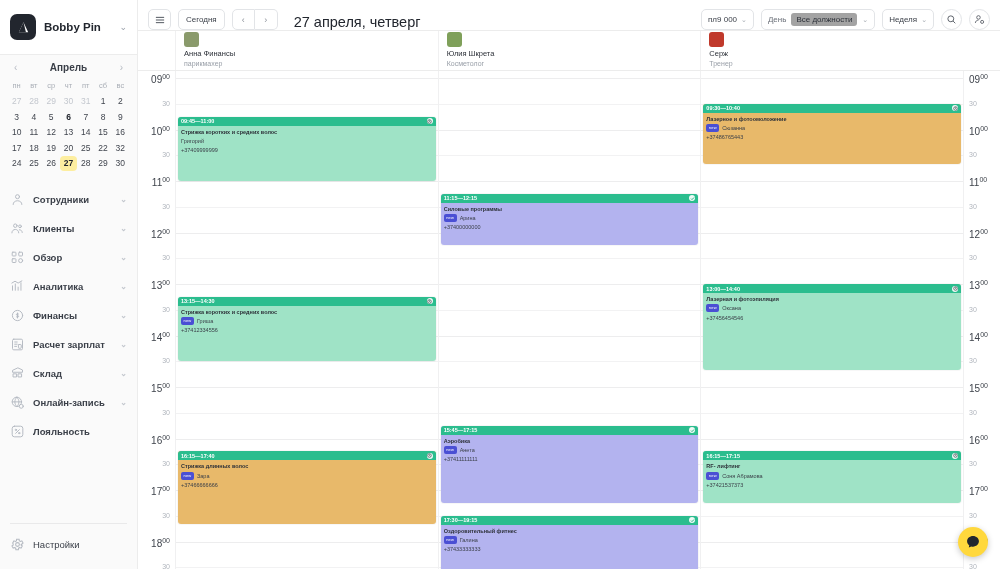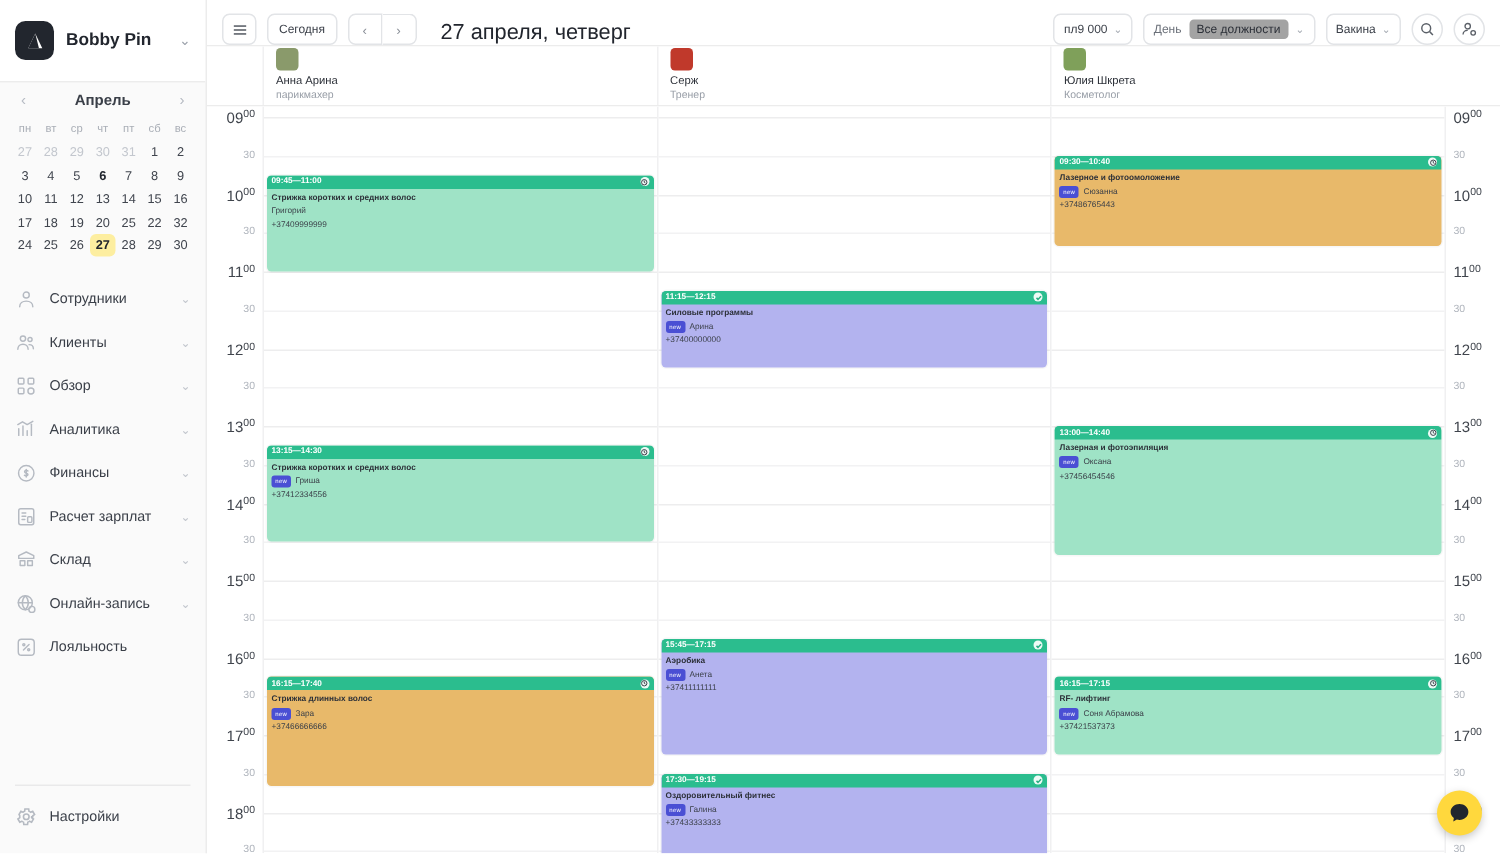--- a/index.html
+++ b/index.html
@@ -51,21 +51,21 @@
   .cal-day {
     font-size: 8.5px; text-align: center; color: #40454e;
     padding: 3px 0; border-radius: 4px; cursor: pointer;
     line-height: 1;
   }
   .cal-day.muted { color: #c3c7ce; }
   .cal-day.bold { font-weight: bold; color: #22262e; }
   .cal-day.sel { background: #fdeea0; font-weight: bold; color: #22262e; }
 
   
-  .nav { padding-top: 8px; flex: 1; }
+  .nav { padding-top: 8px; flex: 1; font-weight: bold; }
   .nav-item {
     display: flex; align-items: center; gap: 8px;
     padding: 7px 10px; cursor: pointer;
     font-size: 9.5px; color: #3a3f48;
   }
   .nav-ico { width: 15px; height: 15px; flex: 0 0 15px; color: #b5bac2; }
   .nav-ico svg { display: block; width: 15px; height: 15px; }
   .nav-label { flex: 1; }
   .nav-caret { font-size: 8px; color: #c2c6cd; }
   .nav-sep { height: 1px; background: #e9e9ea; margin: 6px 10px; }
@@ -395,21 +395,21 @@
         <span class="sel-caret">⌄</span>
       </div>
 
       <div class="filter-group">
         <span class="flabel">День</span>
         <span class="fchip">Все должности</span>
         <span class="sel-caret">⌄</span>
       </div>
 
       <div class="sel-pill">
-        <span>Вакина</span>
+        <span>Неделя</span>
         <span class="sel-caret">⌄</span>
       </div>
 
       <div class="icon-btn" style="border-radius:50%;width:21px;">
         <svg width="11" height="11" viewBox="0 0 16 16" fill="none" stroke="currentColor" stroke-width="1.4">
           <circle cx="7" cy="7" r="4.3"></circle>
             <line x1="10.3" y1="10.3" x2="13.5" y2="13.5"></line>
         </svg>
       </div>
       <div class="icon-btn" style="border-radius:50%;width:21px;">
@@ -419,32 +419,32 @@
             <circle cx="11.8" cy="11.5" r="2.2"></circle>
         </svg>
       </div>
     </div>
 
     <div class="staffbar">
       <div class="time-gutter-head"></div>
       <div class="cols" id="staff-cols" style="flex:1;display:flex;">
           <div class="staff-col">
             <div class="avatar" style="background: rgb(138, 154, 107);"></div>
-            <div class="staff-name">Анна Арина</div>
+            <div class="staff-name">Анна Финансы</div>
             <div class="staff-role">парикмахер</div>
+          </div>
+          <div class="staff-col">
+            <div class="avatar" style="background: rgb(127, 160, 90);"></div>
+            <div class="staff-name">Юлия Шкрета</div>
+            <div class="staff-role">Косметолог</div>
           </div>
           <div class="staff-col">
             <div class="avatar" style="background: rgb(192, 57, 43);"></div>
             <div class="staff-name">Серж</div>
             <div class="staff-role">Тренер</div>
-          </div>
-          <div class="staff-col">
-            <div class="avatar" style="background: rgb(127, 160, 90);"></div>
-            <div class="staff-name">Юлия Шкрета</div>
-            <div class="staff-role">Косметолог</div>
           </div>
         </div>
       <div class="time-gutter-head"></div>
     </div>
 
     <div class="sched">
       <div class="gutter" id="gutter-left">
           <div class="tick" style="top: 2px;"><span class="hh">09</span><span class="mm">00</span></div>
           <div class="tick half" style="top: 28.75px;">30</div>
           <div class="tick" style="top: 53.5px;"><span class="hh">10</span><span class="mm">00</span></div>

